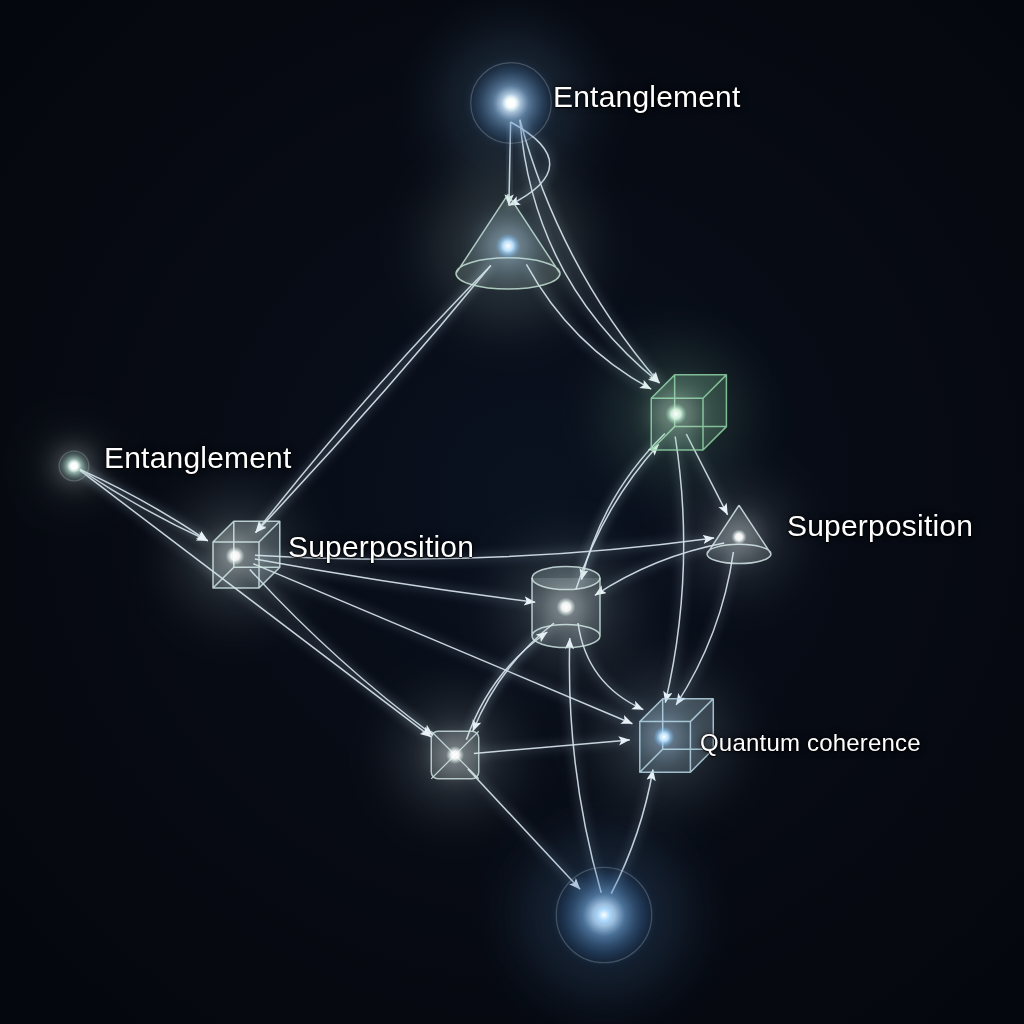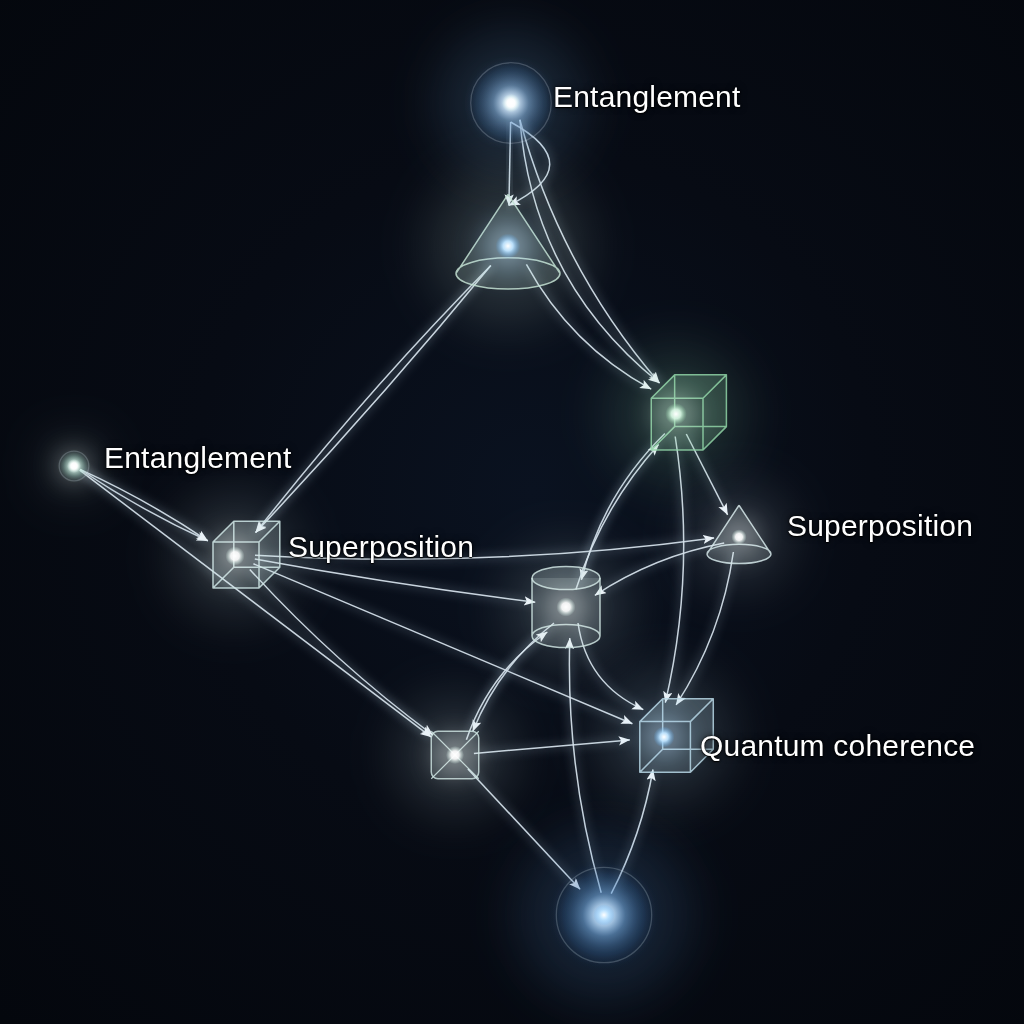--- a/index.html
+++ b/index.html
@@ -262,15 +262,15 @@
           <circle cx="604" cy="915" r="10.799999999999999" fill="url(#gCoreBlue)"></circle>
         </g>
       </g>
   </svg>
 
   <div id="label-layer">
       <div class="lbl" style="left: 553px; top: 82px; font-size: 30px; color: rgb(255, 255, 255);">Entanglement</div>
       <div class="lbl" style="left: 104px; top: 443px; font-size: 30px; color: rgb(255, 255, 255);">Entanglement</div>
       <div class="lbl" style="left: 288px; top: 532px; font-size: 30px; color: rgb(255, 255, 255);">Superposition</div>
       <div class="lbl" style="left: 787px; top: 511px; font-size: 30px; color: rgb(255, 255, 255);">Superposition</div>
-      <div class="lbl" style="left: 700px; top: 731px; font-size: 30px; color: rgb(255, 255, 255);">Quantum coherence</div>
+      <div class="lbl" style="left: 700px; top: 731px; font-size: 24px; color: rgb(255, 255, 255);">Quantum coherence</div>
     </div>
 </div>
 
 </body></html>

